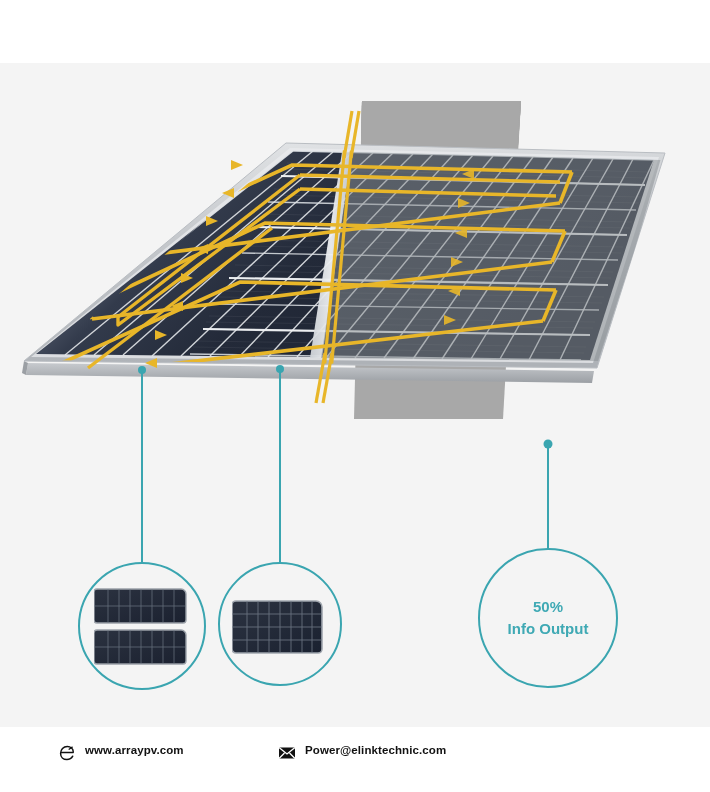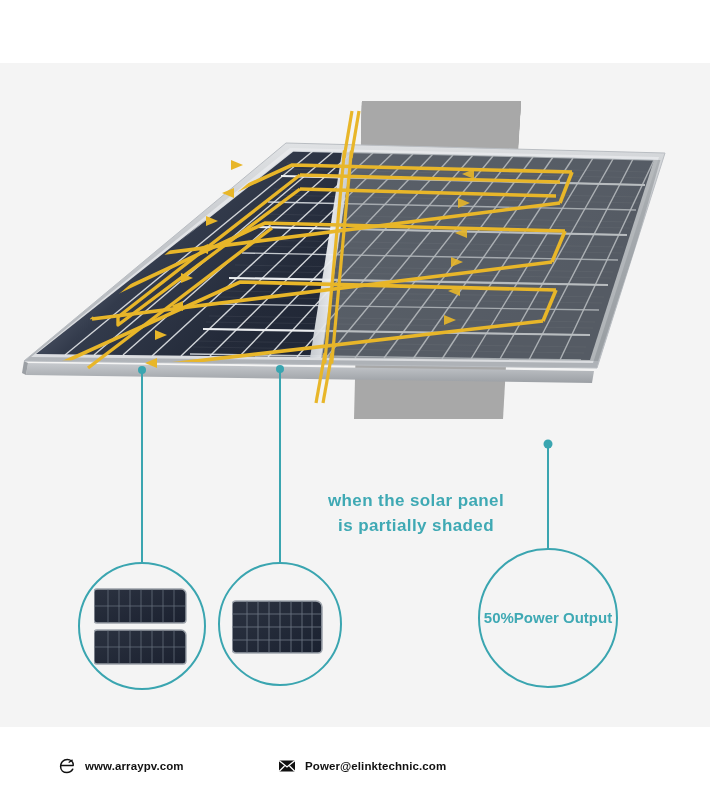--- a/index.html
+++ b/index.html
@@ -41,42 +41,41 @@
     border-radius:50%;
     box-sizing:border-box;
     background:transparent;
   }
   #circle-half{left:78px;top:562px;width:128px;height:128px;}
   #circle-full{left:218px;top:562px;width:124px;height:124px;}
   #circle-output{left:478px;top:548px;width:140px;height:140px;}
 
   .output-text{
     position:absolute;left:478px;top:548px;width:140px;height:140px;
-    display:flex;align-items:center;justify-content:center;
+    display:flex;flex-direction:column;align-items:center;justify-content:center;
     color:#3fa9b4;font-weight:bold;font-size:15px;line-height:1.5;
     text-align:center;
   }
   .output-text .pct{font-size:15px;}
   .output-text .lbl{font-size:15px;}
 
   
   .mini{position:absolute;}
 
   
   .footer{
     position:absolute;left:0;top:727px;width:710px;height:65px;
     background:#ffffff;
   }
   .fitem{
     position:absolute;top:744px;height:24px;
-    display:flex;align-items:center;gap:9px;
+    display:flex;align-items:flex-start;gap:9px;
     color:#111;font-size:11.5px;font-weight:bold;
     letter-spacing:.1px;
     white-space:nowrap;
-    margin-top:10px;
   }
   #f0{left:58px;}
   #f1{left:278px;}
   #f2{left:528px;}
   .ficon{width:18px;height:18px;display:block;flex:0 0 18px;}
 </style>
 </head>
 <body>
 
 <div id="root">
@@ -281,24 +280,20 @@
         <line x1="548" y1="381" x2="548" y2="486"></line>
       </g>
       <g fill="#3aa5b0">
         <circle cx="142" cy="307" r="4"></circle>
         <circle cx="280" cy="306" r="4"></circle>
         <circle cx="548" cy="381" r="4.5"></circle>
       </g>
     </svg>
   </div>
 
-  <div class="headline">
-    <span>when the solar panel</span>
-    <span>is partially shaded</span>
-  </div>
 
   <div class="circle" id="circle-half"></div>
   <div class="mini" style="left:94px;top:586px;">
     <svg width="98" height="82" viewBox="0 0 98 82" xmlns="http://www.w3.org/2000/svg">
       <defs>
         <linearGradient id="mg1" x1="0" y1="0" x2="1" y2="1">
           <stop offset="0" stop-color="#2b3240"></stop>
           <stop offset="1" stop-color="#1b2130"></stop>
         </linearGradient>
       </defs>
@@ -354,21 +349,21 @@
         <line x1="0" y1="17" x2="90" y2="17"></line>
         <line x1="0" y1="30" x2="90" y2="30"></line>
         <line x1="0" y1="43" x2="90" y2="43"></line>
       </g>
     </svg>
   </div>
 
   <div class="circle" id="circle-output"></div>
   <div class="output-text">
     <div class="pct">50%</div>
-    <div class="lbl">Power Output</div>
+    <div class="lbl">Info Output</div>
   </div>
 
   <div class="footer"></div>
 
   <div class="fitem" id="f0">
     <span class="ficon">
       <svg width="18" height="18" viewBox="0 0 18 18" xmlns="http://www.w3.org/2000/svg">
         <path d="M14.2,3.1 l-3.1,2.1" stroke="#111" stroke-width="1.3" fill="none" stroke-linecap="round"></path>
         <path d="M15.2,7.6 C15.2,4.6 12.6,2.6 9.3,2.6 C5.4,2.6 2.6,5.6 2.6,9.4
                  C2.6,13.1 5.3,15.6 8.9,15.6 C11.6,15.6 13.6,14.3 14.7,12.2" stroke="#111" stroke-width="1.5" fill="none" stroke-linecap="round"></path>

